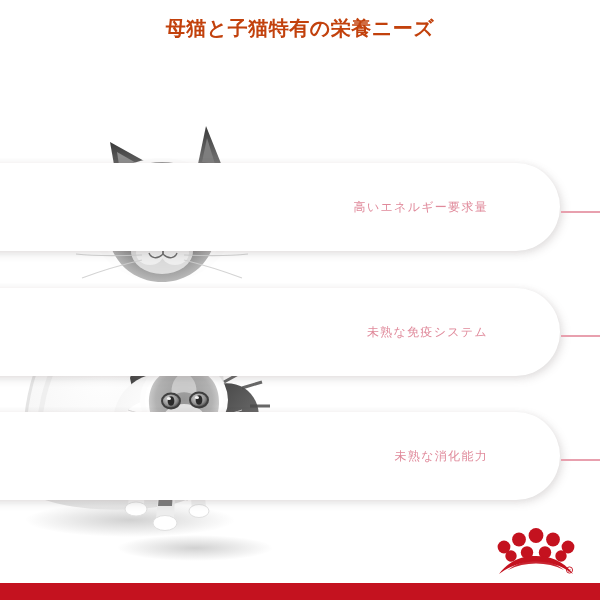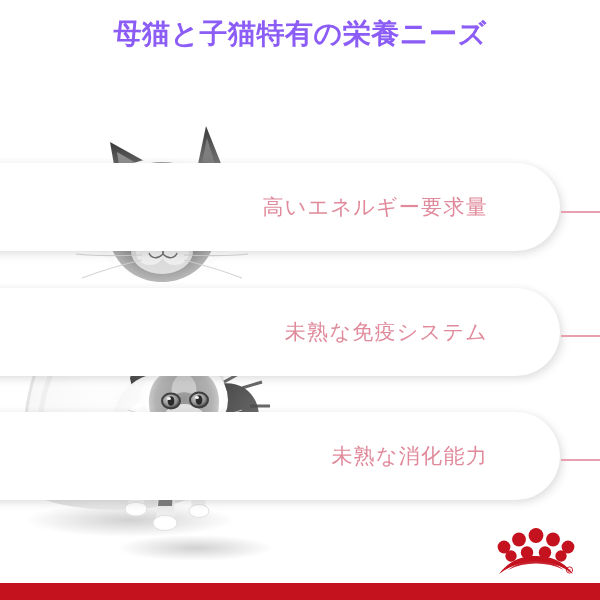--- a/index.html
+++ b/index.html
@@ -20,24 +20,24 @@
     background: #ffffff;
   }
 
   
   .title {
     position: absolute;
     top: 16px;
     left: 0;
     width: 600px;
     text-align: center;
-    font-size: 28px;
+    font-size: 20px;
     font-weight: bold;
     letter-spacing: 0.5px;
-    color: #8b5cf6;
+    color: #c2410c;
     line-height: 1.25;
     white-space: nowrap;
   }
 
   
   .photo {
     position: absolute;
     left: 10px;
     top: 120px;
     width: 330px;
@@ -61,21 +61,21 @@
   .callout-1 { top: 163px; }
   .callout-2 { top: 288px; }
   .callout-3 { top: 412px; }
 
   .callout-label {
     position: absolute;
     top: 0;
     height: 88px;
     line-height: 88px;
     right: 72px;
-    font-size: 21px;
+    font-size: 12px;
     color: #e08a9b;
     letter-spacing: 1.3px;
     white-space: nowrap;
     font-weight: normal;
   }
 
   
   .connector {
     position: absolute;
     height: 2px;

